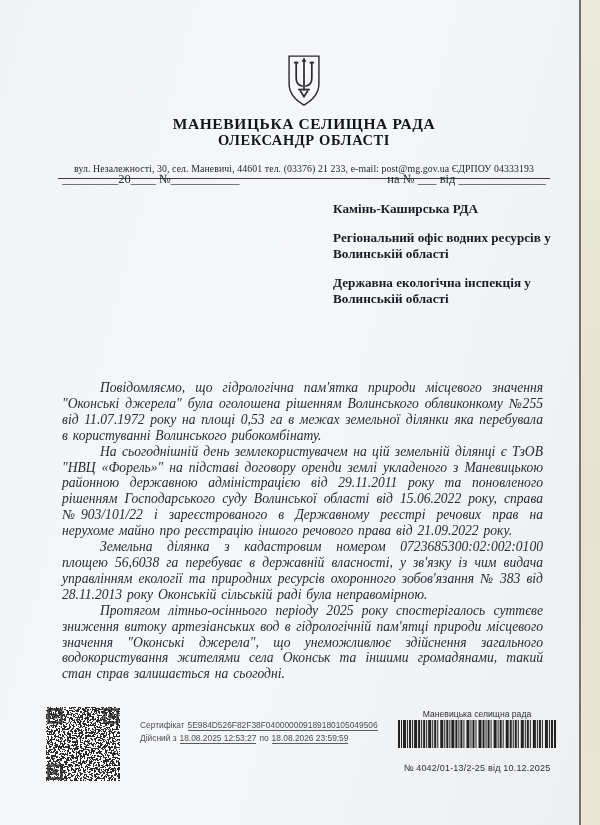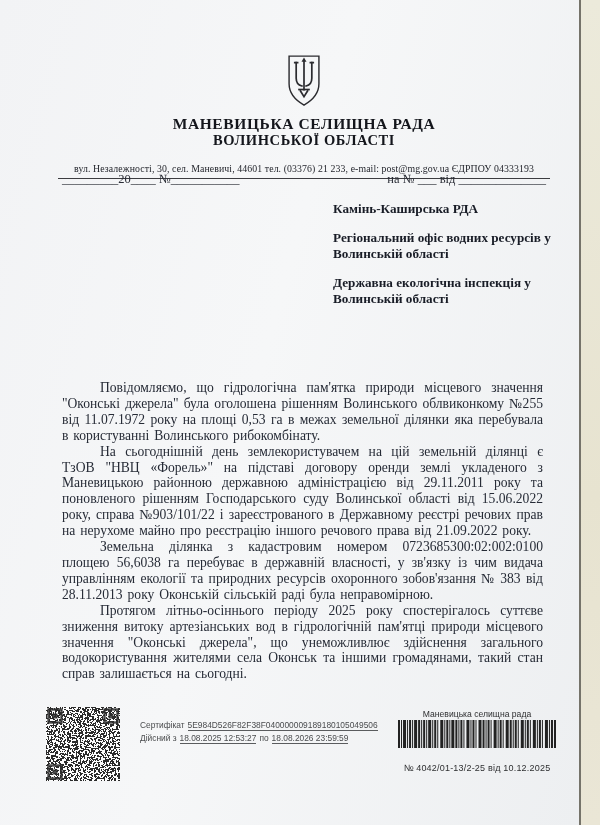--- a/index.html
+++ b/index.html
@@ -20,21 +20,21 @@
   .org1{font-size:15.5px;font-weight:bold;letter-spacing:.6px;line-height:17px;}
   .org2{font-size:14.5px;font-weight:bold;letter-spacing:.6px;line-height:16px;}
   .addr{font-size:9.8px;margin-top:15px;color:#23252c;letter-spacing:.1px;}
   .lh-rule{border:none;border-top:1.6px solid #3c3c40;margin:4px 0 0 0;}
   .refline{position:absolute;left:62px;top:172px;width:484px;display:flex;
     justify-content:space-between;font-size:12.5px;color:#2a2d36;}
   .recipients{position:absolute;left:300px;top:201px;width:252px;color:#181c26;margin-left:33px;}
   .recipients p{margin:0 0 12px 0;font-weight:bold;font-size:13.2px;line-height:16.5px;}
   .bodytext{position:absolute;left:62px;top:380px;width:481px;
     font-size:13.6px;line-height:15.9px;text-align:justify;color:#262b36;}
-  .bodytext p{margin:0;text-indent:38px;word-spacing:1.5px;}
+  .bodytext p{margin:0;text-indent:38px;word-spacing:1.5px;font-style:italic;}
   .qr{position:absolute;left:46px;top:707px;width:74px;height:74px;image-rendering:pixelated;}
   .sig{position:absolute;left:140px;top:719px;width:300px;
     font-family:"Liberation Sans", sans-serif;font-size:8.4px;line-height:13px;color:#4a4c4e;}
   .sig .u{border-bottom:.8px solid #5a5c5e;}
   .sig span{margin-right:3px;}
   .stamp{position:absolute;left:393px;top:709px;width:168px;text-align:center;
     font-family:"Liberation Sans", sans-serif;color:#2e2f31;}
   .stamp .org{font-size:8.6px;line-height:10px;}
   .stamp .num{font-size:9px;letter-spacing:.2px;margin-top:15px;}
   .barcode{display:block;margin:1px auto 0 auto;}
@@ -52,21 +52,21 @@
       <path d="M19 12 V34 Q19 43 27 45"></path>
       <path d="M41 12 V34 Q41 43 33 45"></path>
       <path d="M30 10 V50"></path>
       <path d="M23 50 H37"></path>
       <path d="M25 52 L30 60 L35 52"></path>
       <path d="M17 12 H21 M39 12 H43"></path>
     </g>
     <path d="M30 5 L26.5 11 H33.5 Z" fill="#2b2b2f"></path>
   </svg>
   <div class="org1">МАНЕВИЦЬКА СЕЛИЩНА РАДА</div>
-  <div class="org2">ВОЛИНСЬКОЇ ОБЛАСТІ</div>
+  <div class="org2">ОЛЕКСАНДР ОБЛАСТІ</div>
   <div class="addr">вул. Незалежності, 30, сел. Маневичі, 44601 тел. (03376) 21 233, e-mail: post@mg.gov.ua  ЄДРПОУ 04333193</div>
   <hr class="lh-rule">
 </div>
 
 <div class="refline">
   <span>_________20____  №___________</span>
   <span>на № ___ від ______________</span>
 </div>
 
 <div class="recipients">

